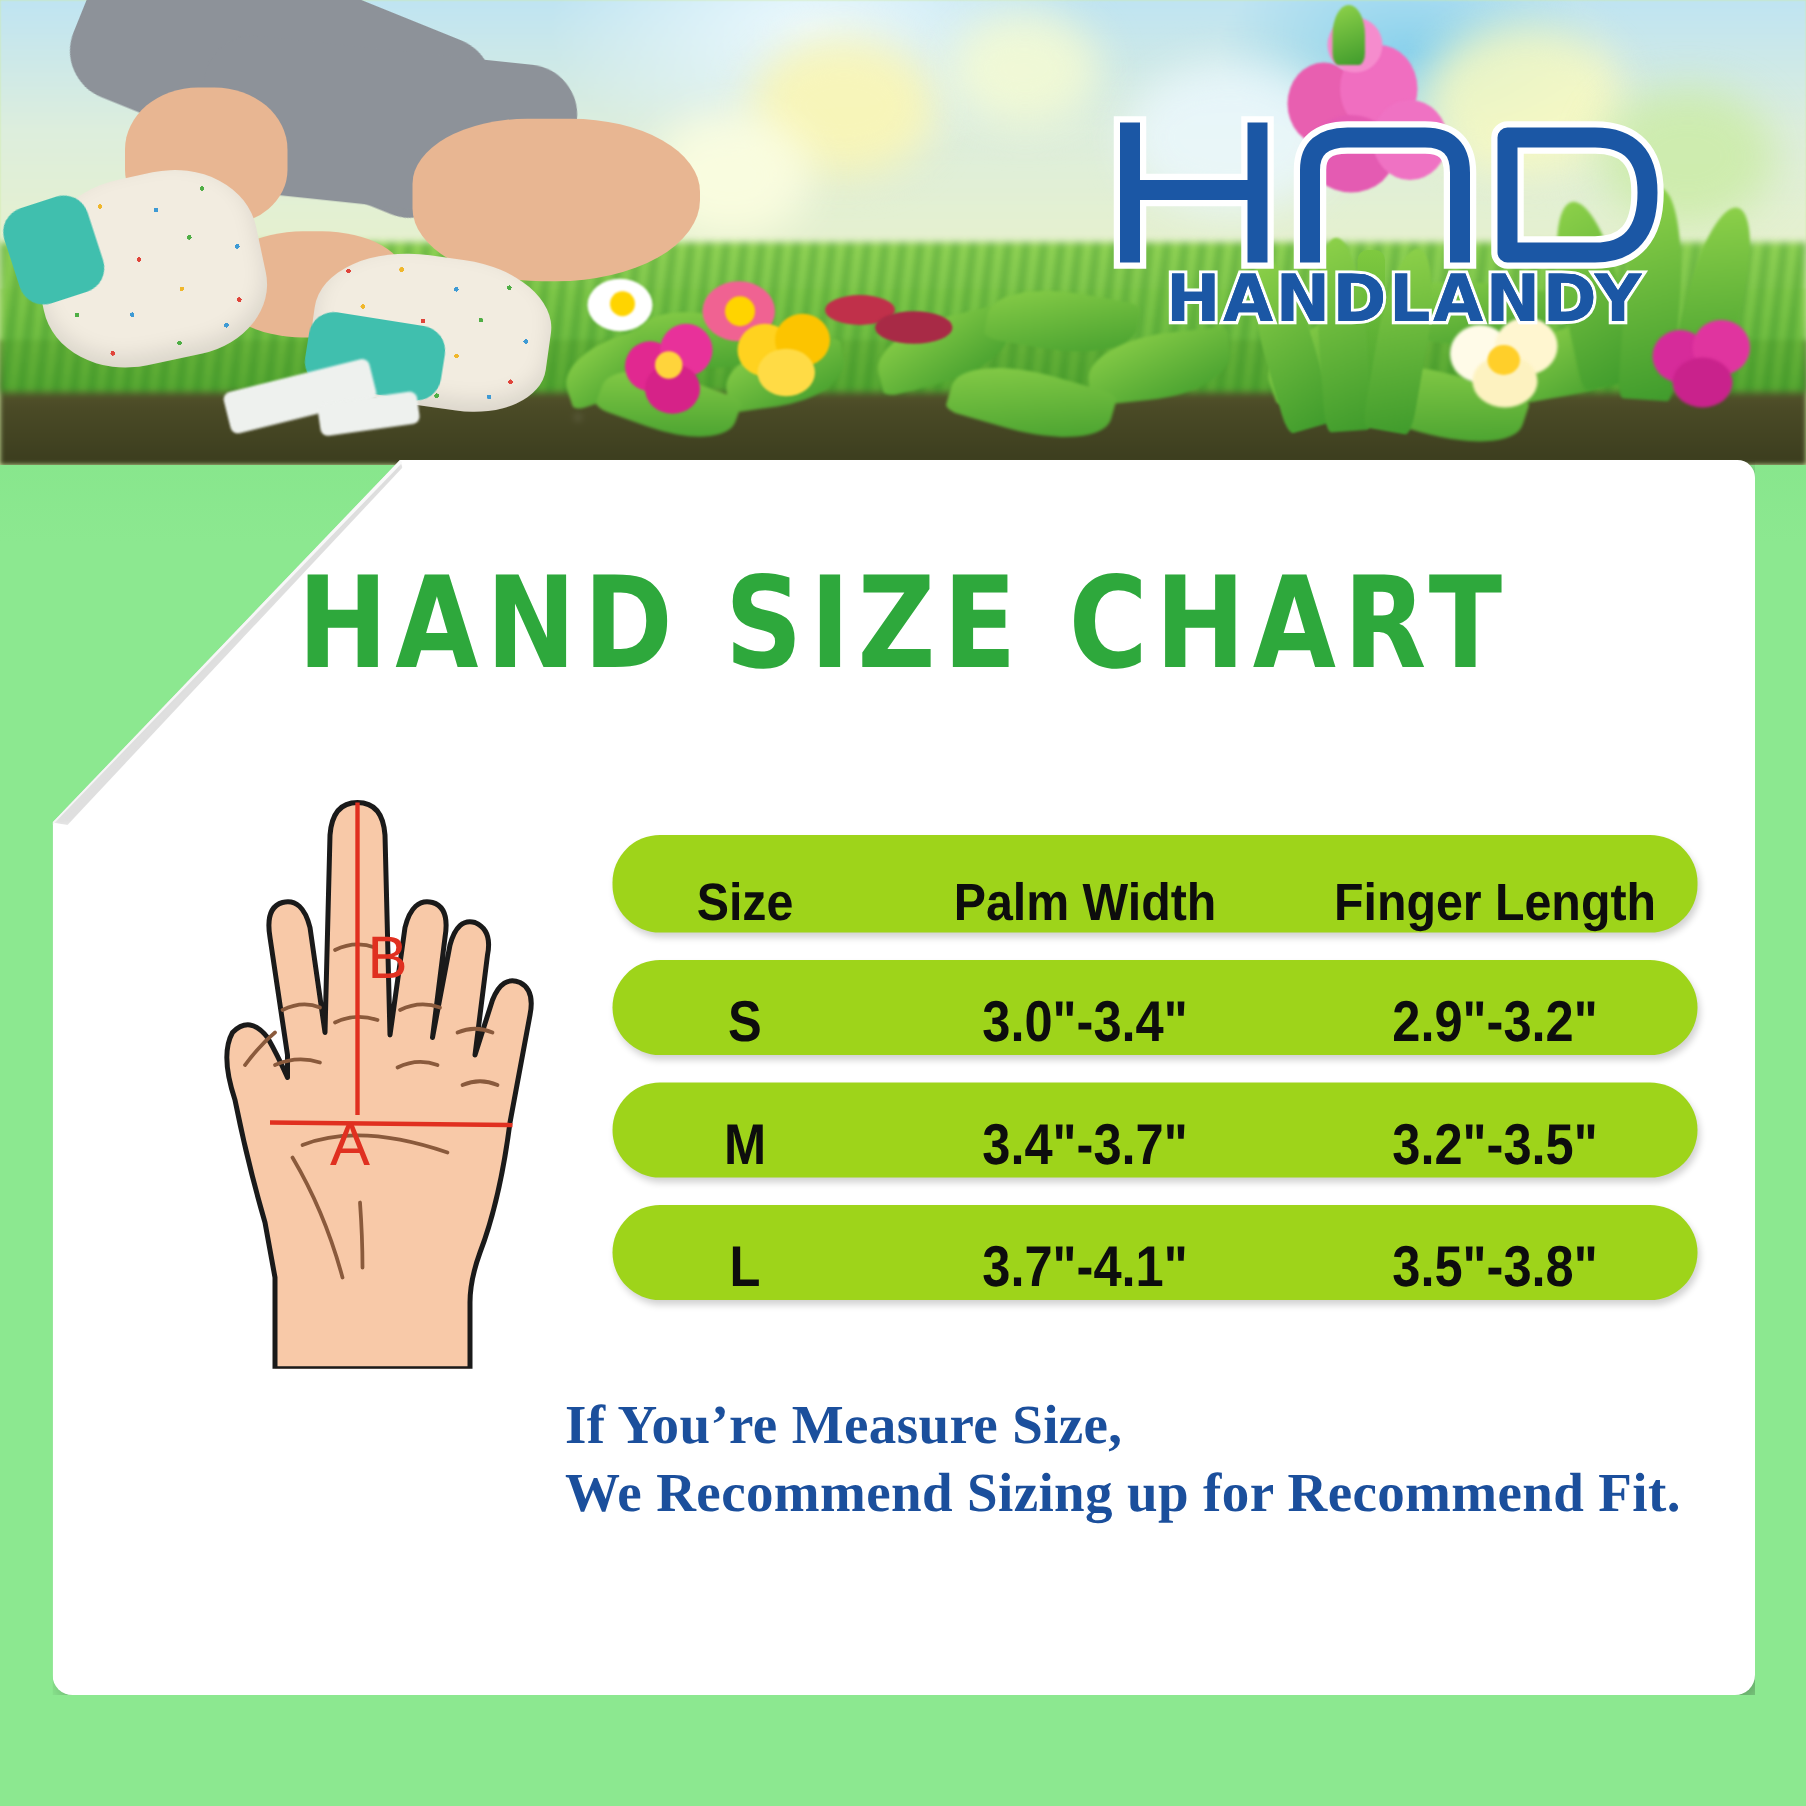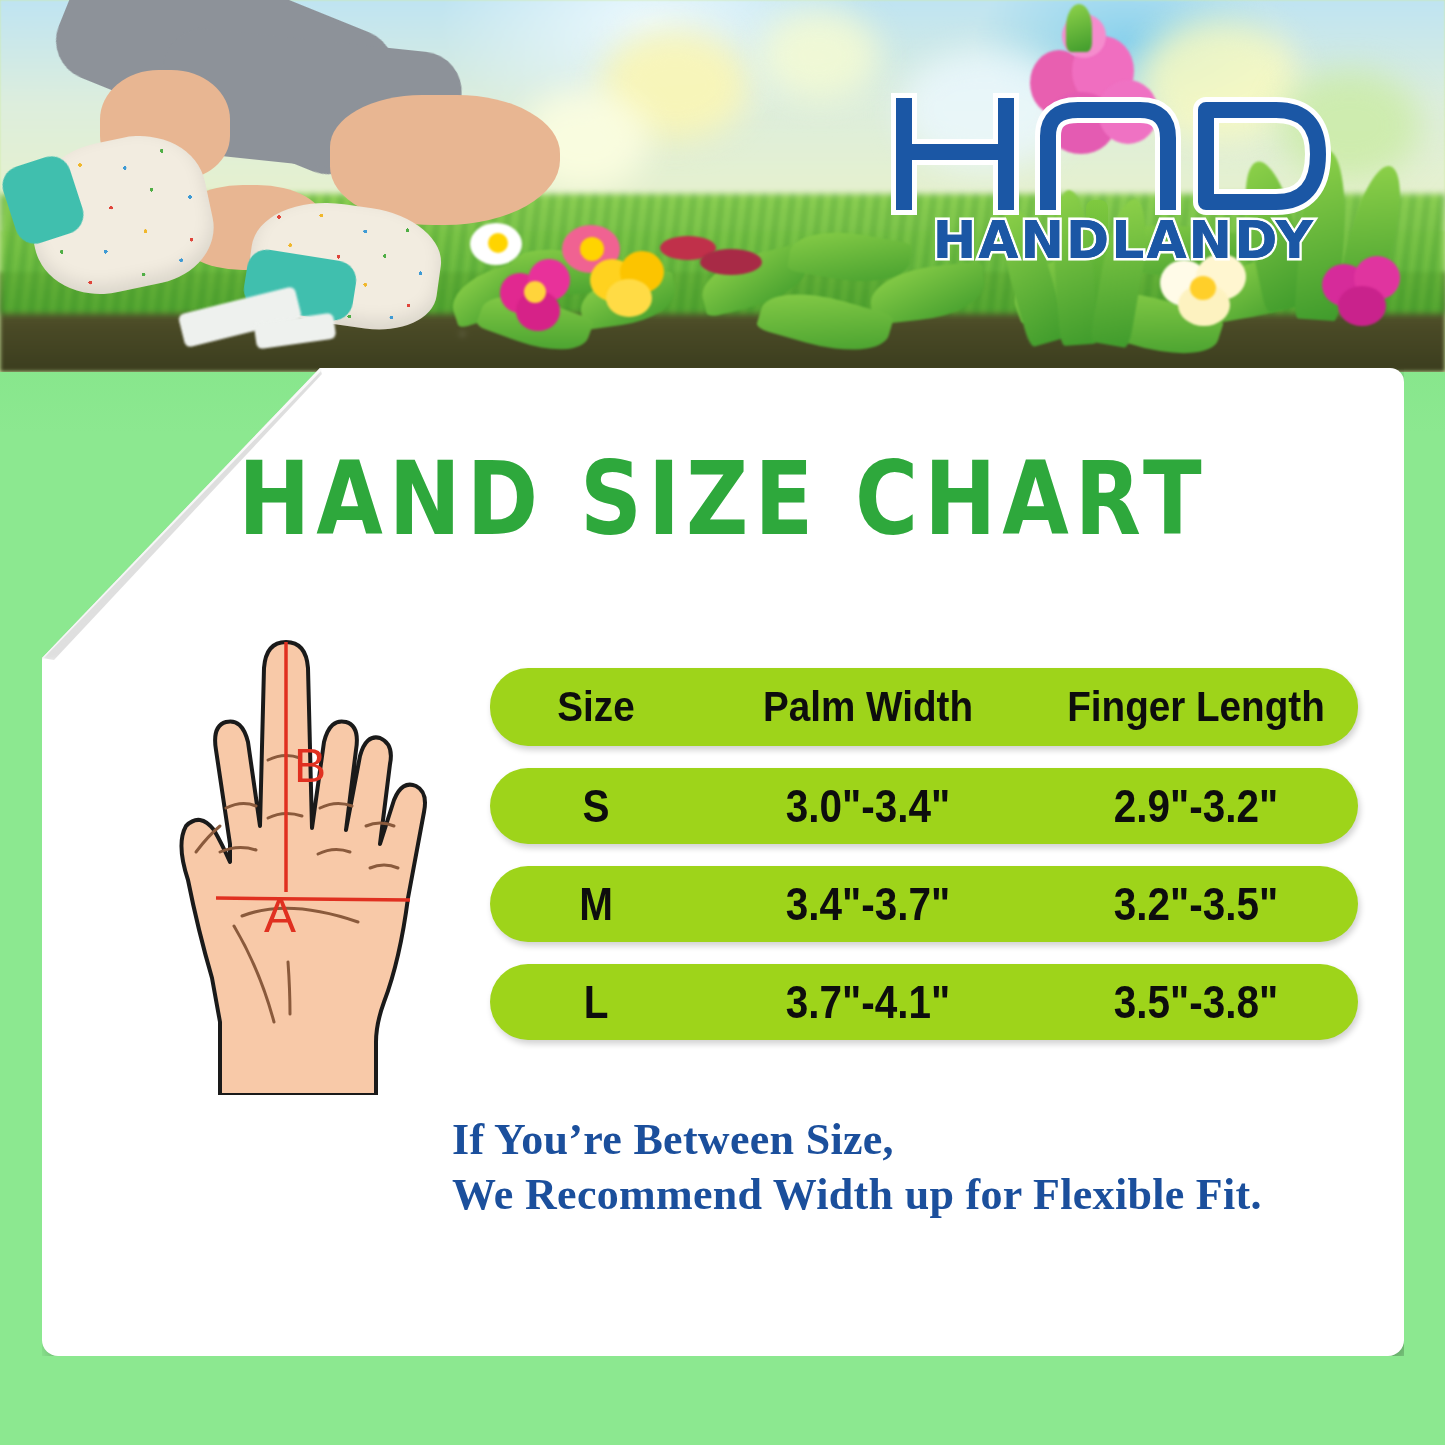--- a/index.html
+++ b/index.html
@@ -153,21 +153,21 @@
   .hand-wrap{position:absolute;left:108px;top:630px;width:380px;height:465px;}
 
   
   .table{position:absolute;left:490px;top:668px;width:868px;}
   .row{
     position:relative;
     height:76px;margin-bottom:22px;
     background:#9ed41a;
     border-radius:38px;
     box-shadow:2px 4px 6px rgba(0,0,0,.18);
-    display:flex;align-items:center;
+    display:flex;align-items:flex-end;
   }
   .row.header{height:78px;}
   .cell{
     text-align:center;
     color:#0d0d0d;
     font-family:"Liberation Sans",sans-serif;
     font-weight:bold;
     white-space:nowrap;
   }
   .row.header .cell{font-size:42px;transform:scaleX(.92);}
@@ -403,17 +403,17 @@
 
     <div class="row">
       <div class="cell c-size">L</div>
       <div class="cell c-palm">3.7"-4.1"</div>
       <div class="cell c-finger">3.5"-3.8"</div>
     </div>
 
   </div>
 
   <div class="note">
-    <div>If You’re Between Size,</div>
-    <div>We Recommend Width up for Flexible Fit.</div>
+    <div>If You’re Measure Size,</div>
+    <div>We Recommend Sizing up for Recommend Fit.</div>
   </div>
 
 </div>
 
 </body></html>

